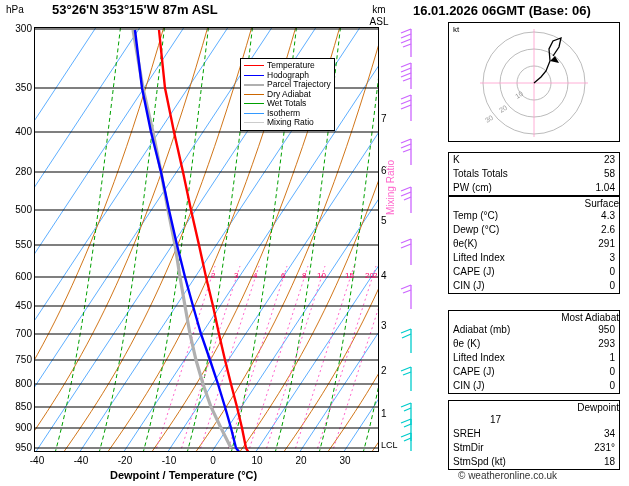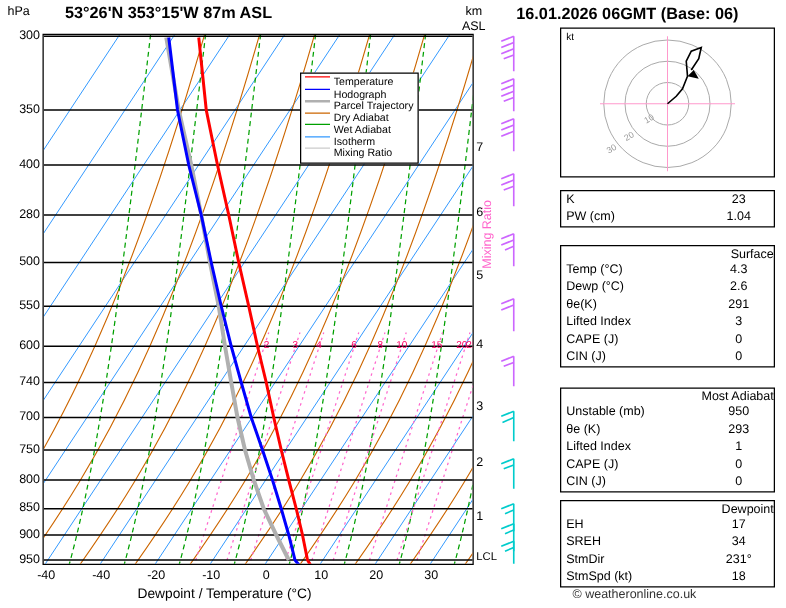--- a/index.html
+++ b/index.html
@@ -42,20 +42,21 @@
   .xlab {
     position:absolute;
     font-size:10px;
     text-align:center;
     width:34px;
     top:455px;
   }
   .xaxis-title {
     position:absolute; left:110px; top:469px;
     font-size:11px;
+    font-weight:bold;
   }
   .mixing-title {
     position:absolute;
     left:385px; top:215px;
     font-size:10px;
     color:#ff66cc;
     transform: rotate(-90deg);
     transform-origin: left top;
     white-space:nowrap;
   }
@@ -79,21 +80,21 @@
   .legend {
     position:absolute;
     left:205px; top:30px;
     background:#fff;
     border:1px solid #000;
     padding:2px 3px;
     font-size:8.5px;
     line-height:9.5px;
     z-index:10;
   }
-  .legend .row { display:flex; height:9.5px; }
+  .legend .row { display:flex; align-items:center; height:9.5px; }
   .legend .swatch { width:20px; height:0; border-top-width:1.6px; border-top-style:solid; margin-right:3px; }
   .legend .lbl { white-space:nowrap; }
 
   
   .windcol { position:absolute; left:397px; top:27px; width:34px; height:425px; }
 
   
   .hodo-box {
     position:absolute; left:448px; top:22px;
     width:172px; height:120px;
@@ -111,21 +112,21 @@
     background:#fff;
     font-size:10px;
   }
   #panel1 { top:152px; }
   #panel2 { top:196px; }
   #panel3 { top:310px; }
   #panel4 { top:400px; }
   .panel .sect-title { text-align:right; padding:1px 0 0 0; }
   .panel .row { display:flex; padding:0 4px; height:14px; line-height:14px; }
   .panel .row .k { flex:1 1 auto; white-space:nowrap; }
-  .panel .row .v { width:48px; text-align:center; white-space:nowrap; }
+  .panel .row .v { width:48px; text-align:right; white-space:nowrap; }
 
   .credit {
     position:absolute; left:458px; top:470px;
     font-size:10px; color:#333;
   }
 </style>
 </head>
 <body>
 
 <div class="root">
@@ -136,21 +137,21 @@
   <div class="asl-label">ASL</div>
   <div class="date-title">16.01.2026 06GMT (Base: 06)</div>
 
   <div class="ylab" style="top:23px">300</div>
   <div class="ylab" style="top:82px">350</div>
   <div class="ylab" style="top:126px">400</div>
   <div class="ylab" style="top:166px">280</div>
   <div class="ylab" style="top:204px">500</div>
   <div class="ylab" style="top:239px">550</div>
   <div class="ylab" style="top:271px">600</div>
-  <div class="ylab" style="top:300px">740</div>
+  <div class="ylab" style="top:300px">450</div>
   <div class="ylab" style="top:328px">700</div>
   <div class="ylab" style="top:354px">750</div>
   <div class="ylab" style="top:378px">800</div>
   <div class="ylab" style="top:401px">850</div>
   <div class="ylab" style="top:422px">900</div>
   <div class="ylab" style="top:442px">950</div>
 
   <div class="xlab" style="left:20px">-40</div>
   <div class="xlab" style="left:64px">-40</div>
   <div class="xlab" style="left:108px">-20</div>
@@ -277,21 +278,21 @@
       <div class="row">
         <span class="swatch" style="border-top-color:#b0b0b0;border-top-width:2.5px"></span>
         <span class="lbl">Parcel Trajectory</span>
       </div>
       <div class="row">
         <span class="swatch" style="border-top-color:#cc6600"></span>
         <span class="lbl">Dry Adiabat</span>
       </div>
       <div class="row">
         <span class="swatch" style="border-top-color:#00a000"></span>
-        <span class="lbl">Wet Adiabat</span>
+        <span class="lbl">Wet Totals</span>
       </div>
       <div class="row">
         <span class="swatch" style="border-top-color:#3399ff"></span>
         <span class="lbl">Isotherm</span>
       </div>
       <div class="row">
         <span class="swatch" style="border-top-color:#cccccc"></span>
         <span class="lbl">Mixing Ratio</span>
       </div>
     </div>
@@ -394,20 +395,24 @@
       <polygon fill="#000000" points="101,38 106,33 110,40"></polygon>
     </svg>
   </div>
 
   <div class="panel" id="panel1">
     <div class="row">
       <span class="k">K</span>
       <span class="v">23</span>
     </div>
     <div class="row">
+      <span class="k">Totals Totals</span>
+      <span class="v">58</span>
+    </div>
+    <div class="row">
       <span class="k">PW (cm)</span>
       <span class="v">1.04</span>
     </div>
   </div>
 
   <div class="panel" id="panel2">
     <div class="sect-title">Surface</div>
     <div class="row">
       <span class="k">Temp (°C)</span>
       <span class="v">4.3</span>
@@ -430,21 +435,21 @@
     </div>
     <div class="row">
       <span class="k">CIN (J)</span>
       <span class="v">0</span>
     </div>
   </div>
 
   <div class="panel" id="panel3">
     <div class="sect-title">Most Adiabat</div>
     <div class="row">
-      <span class="k">Unstable (mb)</span>
+      <span class="k">Adiabat (mb)</span>
       <span class="v">950</span>
     </div>
     <div class="row">
       <span class="k">θe (K)</span>
       <span class="v">293</span>
     </div>
     <div class="row">
       <span class="k">Lifted Index</span>
       <span class="v">1</span>
     </div>
@@ -454,21 +459,20 @@
     </div>
     <div class="row">
       <span class="k">CIN (J)</span>
       <span class="v">0</span>
     </div>
   </div>
 
   <div class="panel" id="panel4">
     <div class="sect-title">Dewpoint</div>
     <div class="row">
-      <span class="k">EH</span>
       <span class="v">17</span>
     </div>
     <div class="row">
       <span class="k">SREH</span>
       <span class="v">34</span>
     </div>
     <div class="row">
       <span class="k">StmDir</span>
       <span class="v">231°</span>
     </div>

